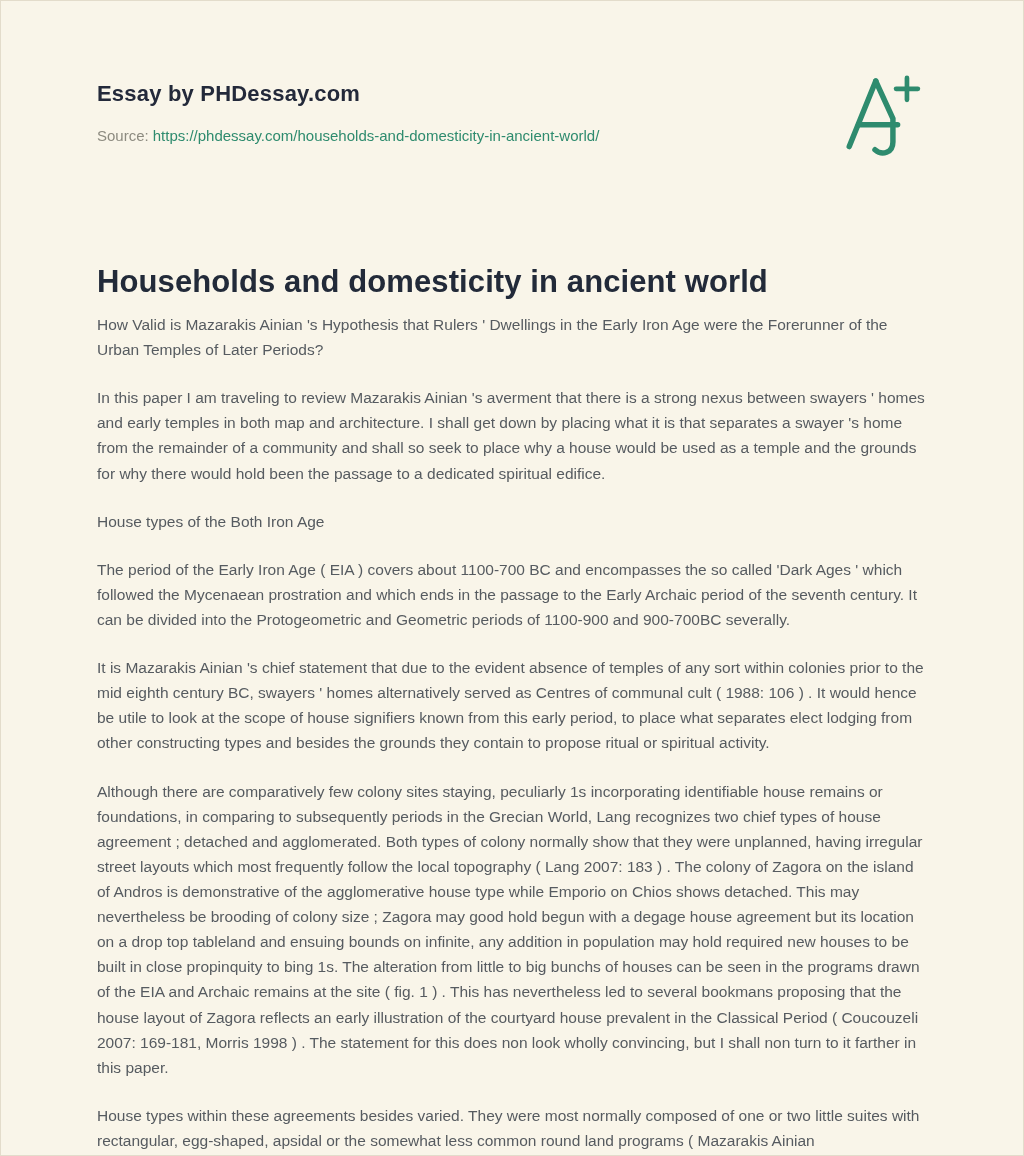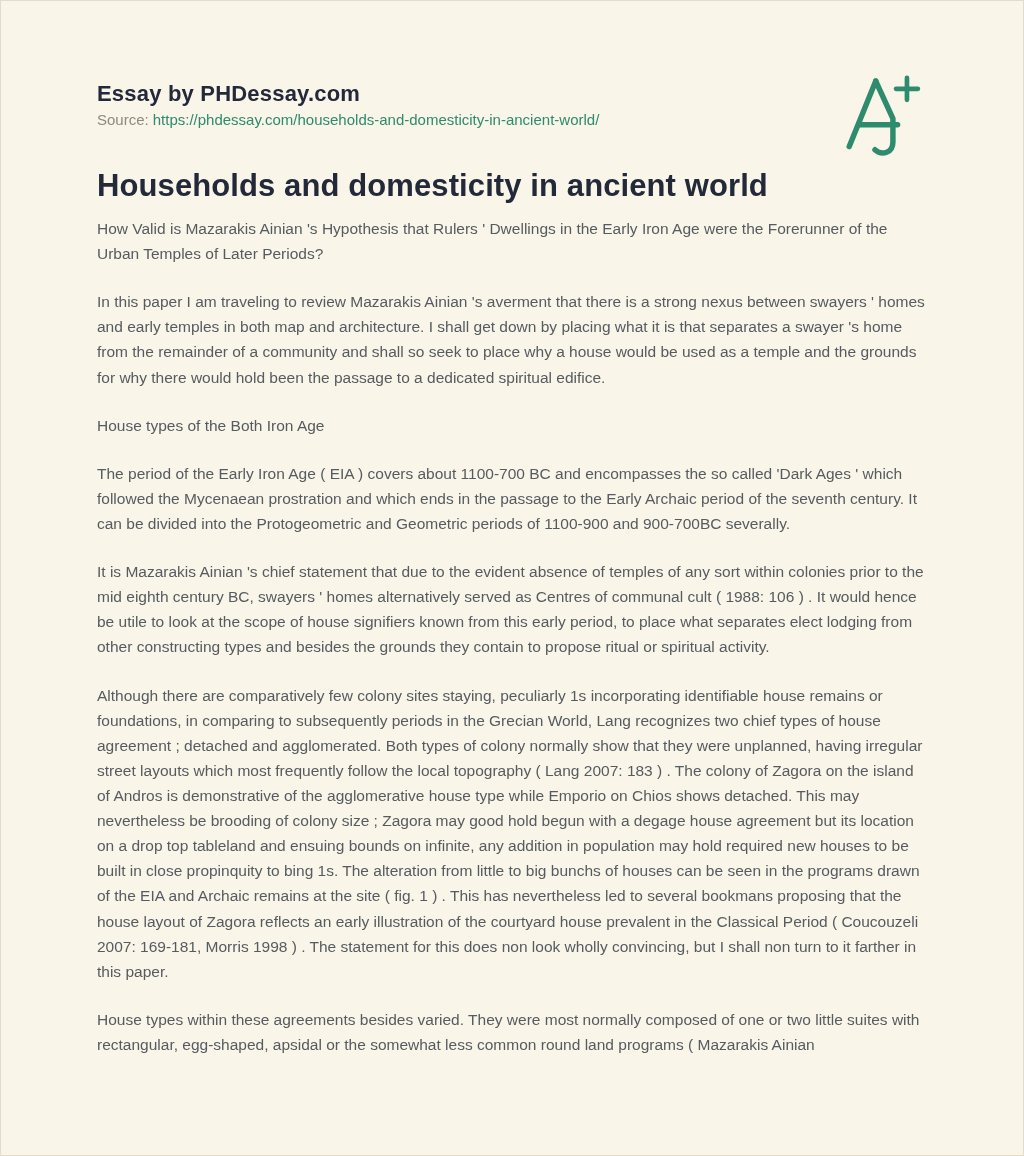--- a/index.html
+++ b/index.html
@@ -24,21 +24,21 @@
     position: relative;
     overflow: hidden;
   }
   .brand {
     font-size: 22px;
     font-weight: 700;
     color: #23293a;
     letter-spacing: 0.2px;
   }
   .source-line {
-    margin-top: 4px;
+    margin-top: 20px;
     font-size: 15px;
     color: #8d8b80;
   }
   .source-line a {
     color: #2e8b6e;
     text-decoration: none;
     margin-left: 4px;
     cursor: pointer;
   }
   .logo {
@@ -47,21 +47,21 @@
     right: 102px;
     width: 78px;
     height: 92px;
   }
   .logo svg {
     width: 100%;
     height: 100%;
     display: block;
   }
   h1.essay-title {
-    margin: 40px 0 0 0;
+    margin: 120px 0 0 0;
     font-size: 31px;
     font-weight: 700;
     color: #222a39;
     letter-spacing: 0.1px;
   }
   .essay-body {
     margin-top: 12px;
   }
   .para {
     margin: 0 0 23px 0;

